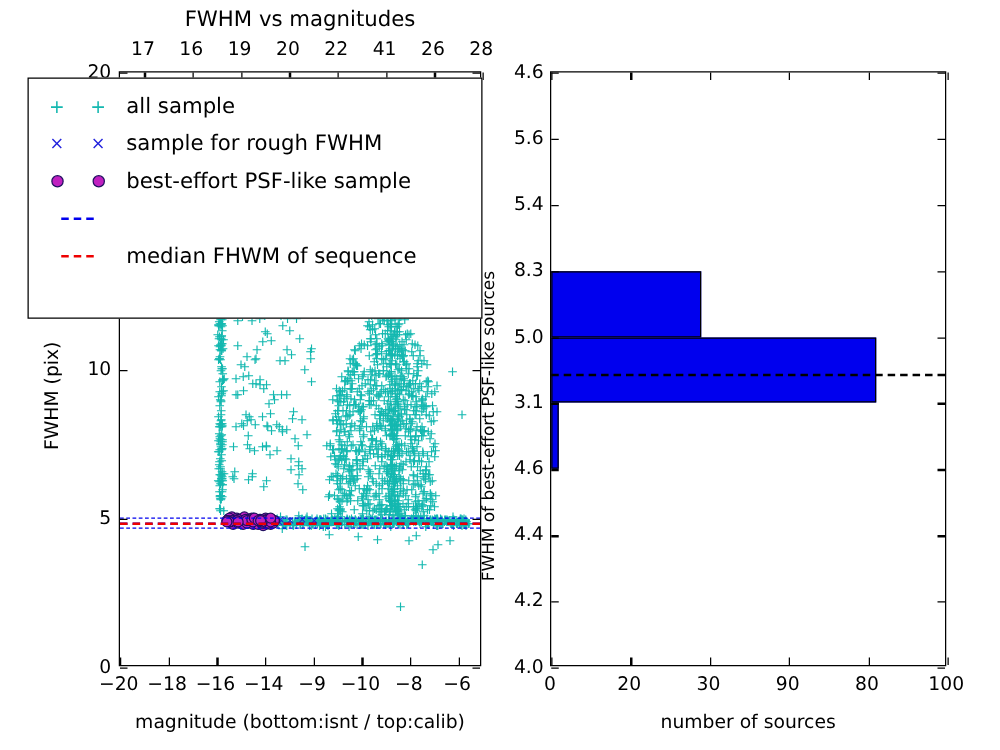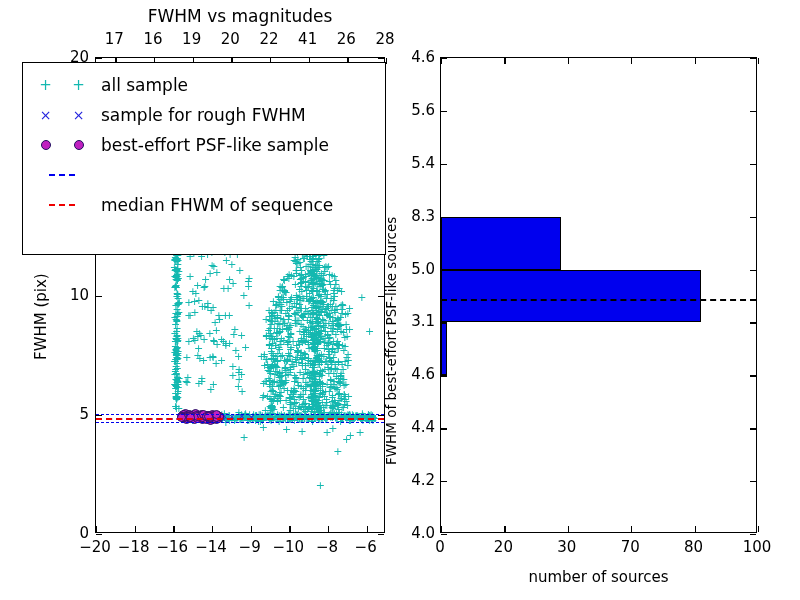--- a/index.html
+++ b/index.html
@@ -1965,20 +1965,21 @@
         <div class="tick" style="top: 357px; width: 6px; height: 1.3px; right: 0px;"></div>
         <div class="tick" style="left: 0px; top: 238px; width: 6px; height: 1.3px;"></div>
         <div class="tick" style="top: 238px; width: 6px; height: 1.3px; right: 0px;"></div>
         <div class="tick" style="left: 0px; top: 119px; width: 6px; height: 1.3px;"></div>
         <div class="tick" style="top: 119px; width: 6px; height: 1.3px; right: 0px;"></div>
         <div class="tick" style="left: 0px; top: 0px; width: 6px; height: 1.3px;"></div>
         <div class="tick" style="top: 0px; width: 6px; height: 1.3px; right: 0px;"></div>
       </div>
   </div>
 
+  <div class="axlabel" style="left:95px;top:568px;width:290px;text-align:center;">magnitude (bottom:isnt / top:calib)</div>
 
   <div class="vlabel" style="left:32px;top:360px;">FWHM (pix)</div>
 </div>
 
 <div id="legend" style="left:22px;top:62px;width:364px;height:193px;">
     <div class="legrow" style="margin-top: 7px;">
       <div class="legsym">
         <span class="sym-plus">+</span>
         <span class="sym-plus">+</span>
       </div>
@@ -2023,21 +2024,21 @@
       <div class="ticklabel" style="left: -5px; width: 40px; text-align: right; top: 259.556px;">5.0</div>
       <div class="ticklabel" style="left: -5px; width: 40px; text-align: right; top: 206.667px;">8.3</div>
       <div class="ticklabel" style="left: -5px; width: 40px; text-align: right; top: 153.778px;">5.4</div>
       <div class="ticklabel" style="left: -5px; width: 40px; text-align: right; top: 100.889px;">5.6</div>
       <div class="ticklabel" style="left: -5px; width: 40px; text-align: right; top: 48px;">4.6</div>
     </div>
   <div id="hist-xticklabels">
       <div class="ticklabel" style="left: 23px; width: 34px; text-align: center; top: 538px;">0</div>
       <div class="ticklabel" style="left: 86.4px; width: 34px; text-align: center; top: 538px;">20</div>
       <div class="ticklabel" style="left: 149.8px; width: 34px; text-align: center; top: 538px;">30</div>
-      <div class="ticklabel" style="left: 213.2px; width: 34px; text-align: center; top: 538px;">70</div>
+      <div class="ticklabel" style="left: 213.2px; width: 34px; text-align: center; top: 538px;">90</div>
       <div class="ticklabel" style="left: 276.6px; width: 34px; text-align: center; top: 538px;">80</div>
       <div class="ticklabel" style="left: 340px; width: 34px; text-align: center; top: 538px;">100</div>
     </div>
 
   <div class="frame" id="hist-frame" style="left:40px;top:57px;width:317px;height:476px;">
     <div id="hist-bars" style="position:absolute;left:0;top:0;right:0;bottom:0;">
         <div class="hbar" style="left: 0px; width: 6.34px; top: 264.444px; height: 52.8889px;"></div>
         <div class="hbar" style="left: 0px; width: 259.94px; top: 211.556px; height: 52.8889px;"></div>
         <div class="hbar" style="left: 0px; width: 120.46px; top: 158.667px; height: 52.8889px;"></div>
         <div class="hdash" style="left: 0px; right: 0px; top: 240.644px;"></div>

